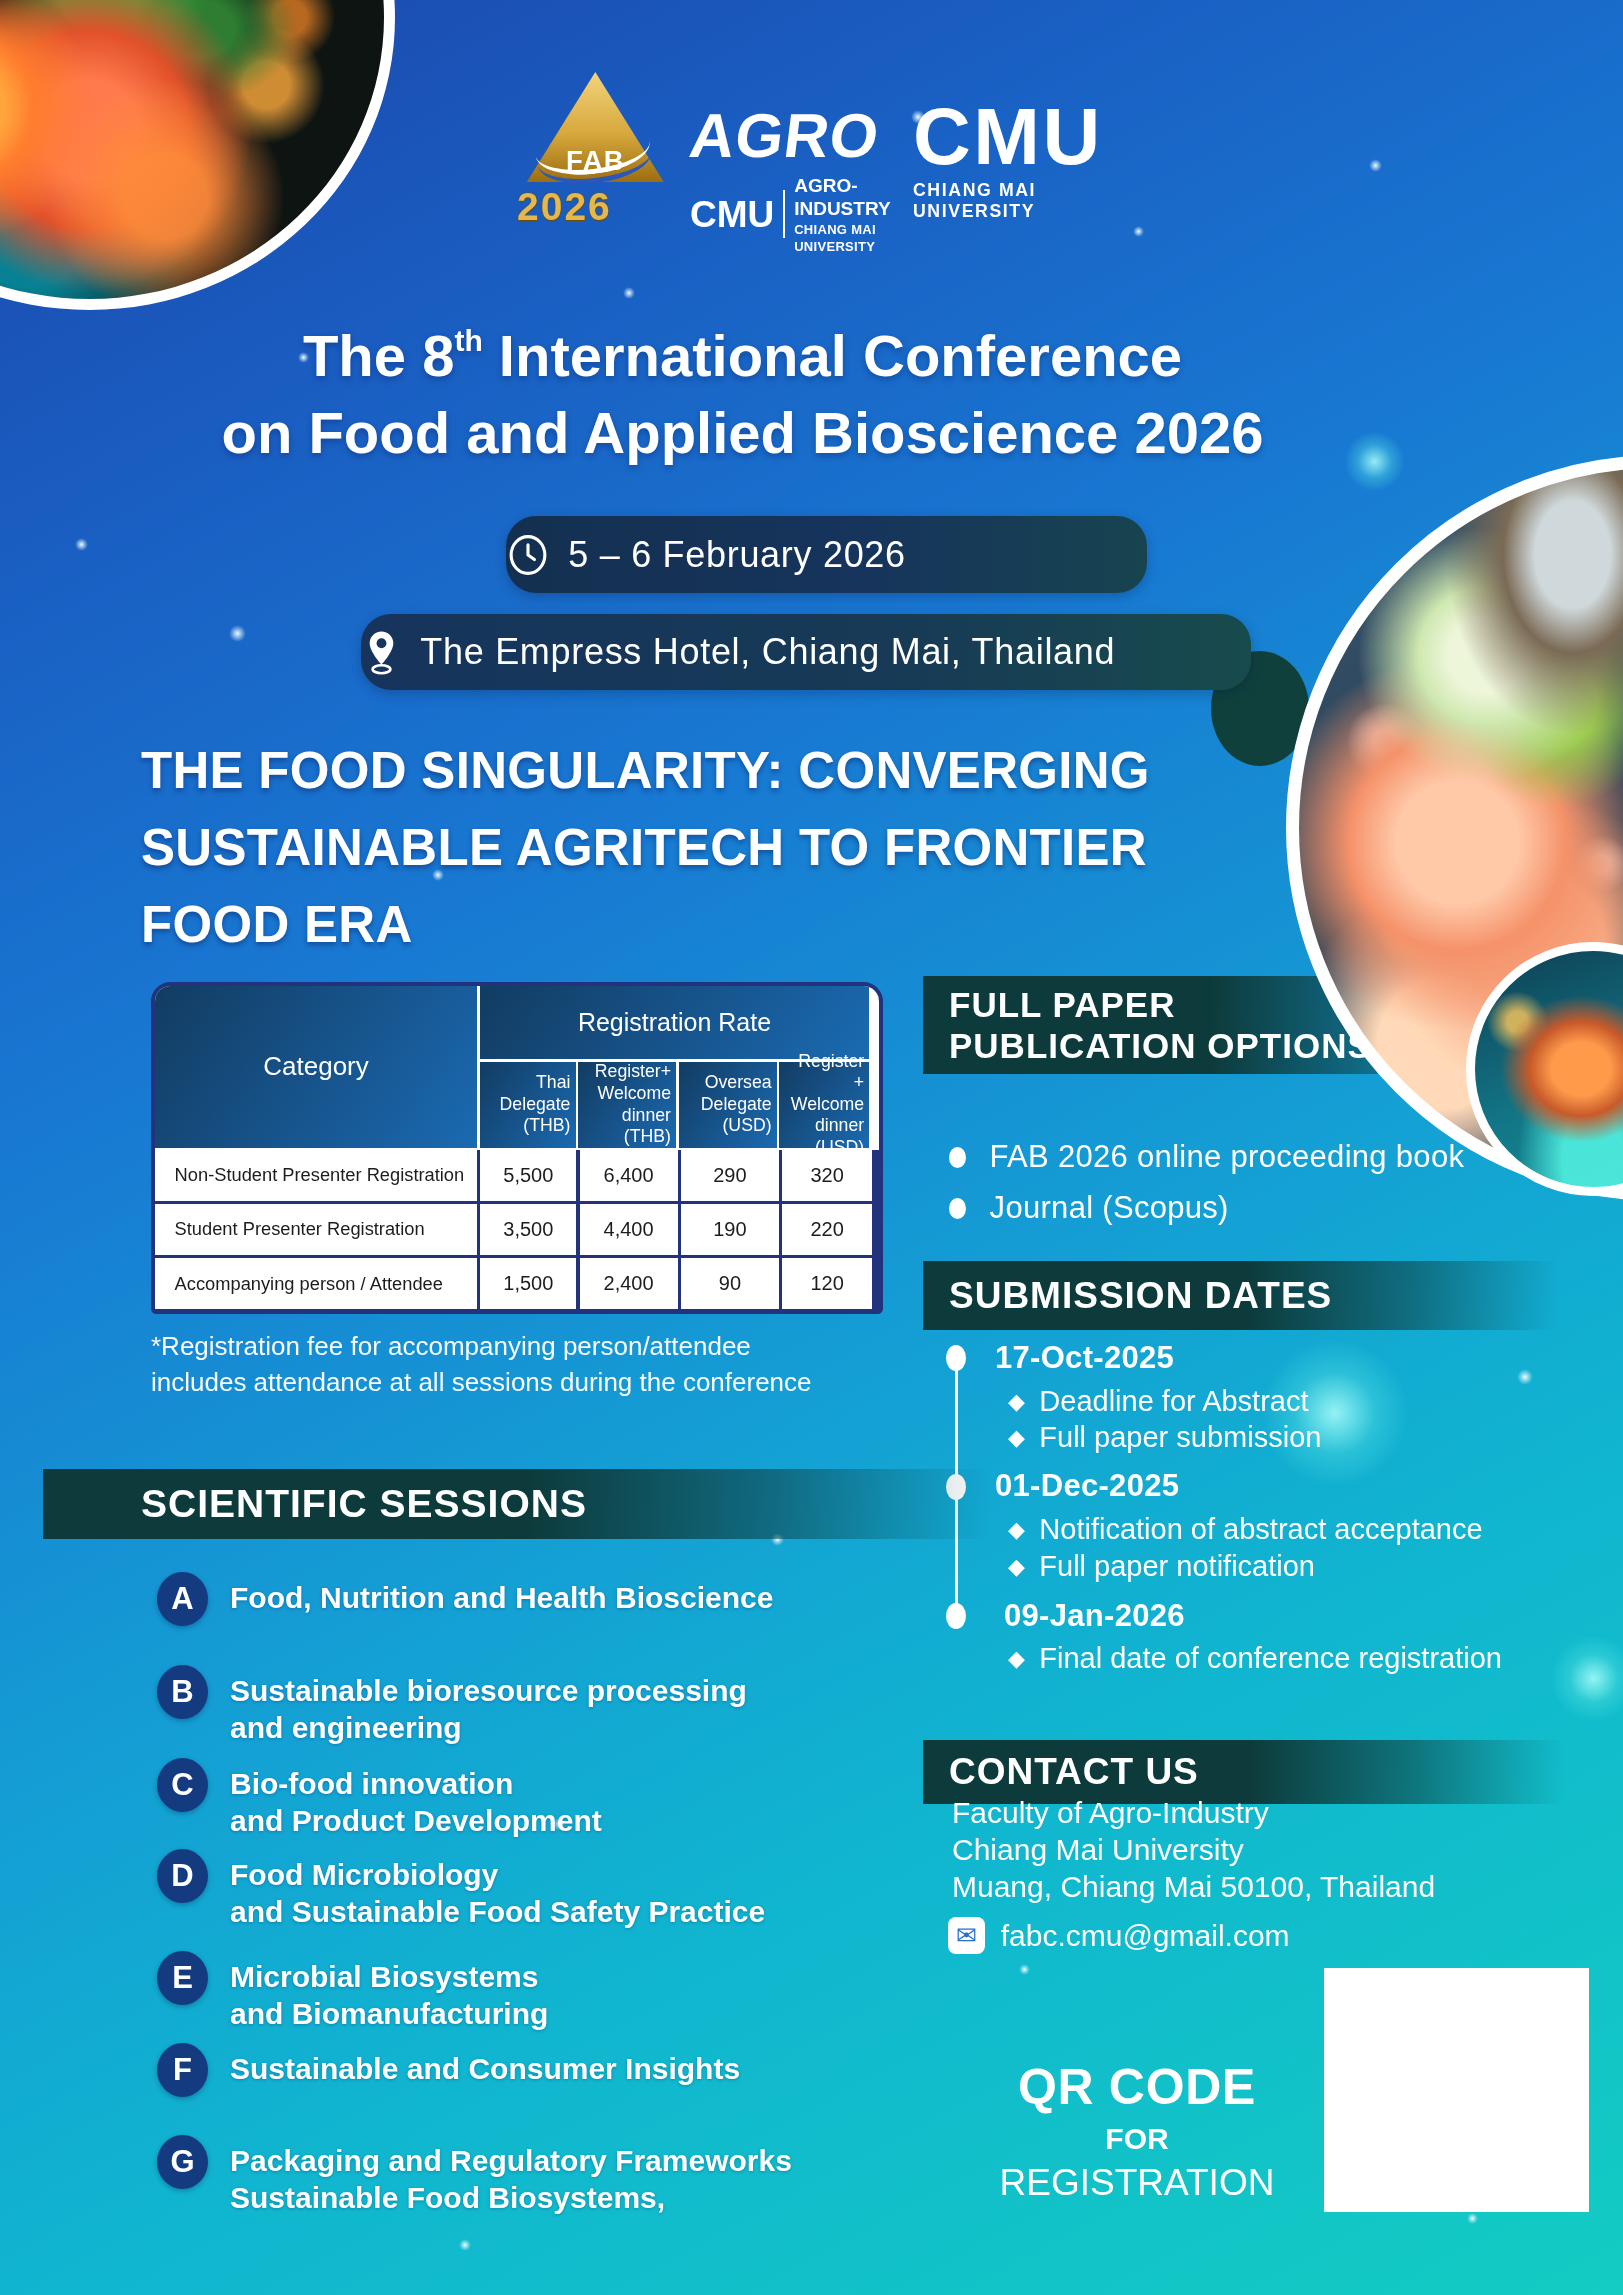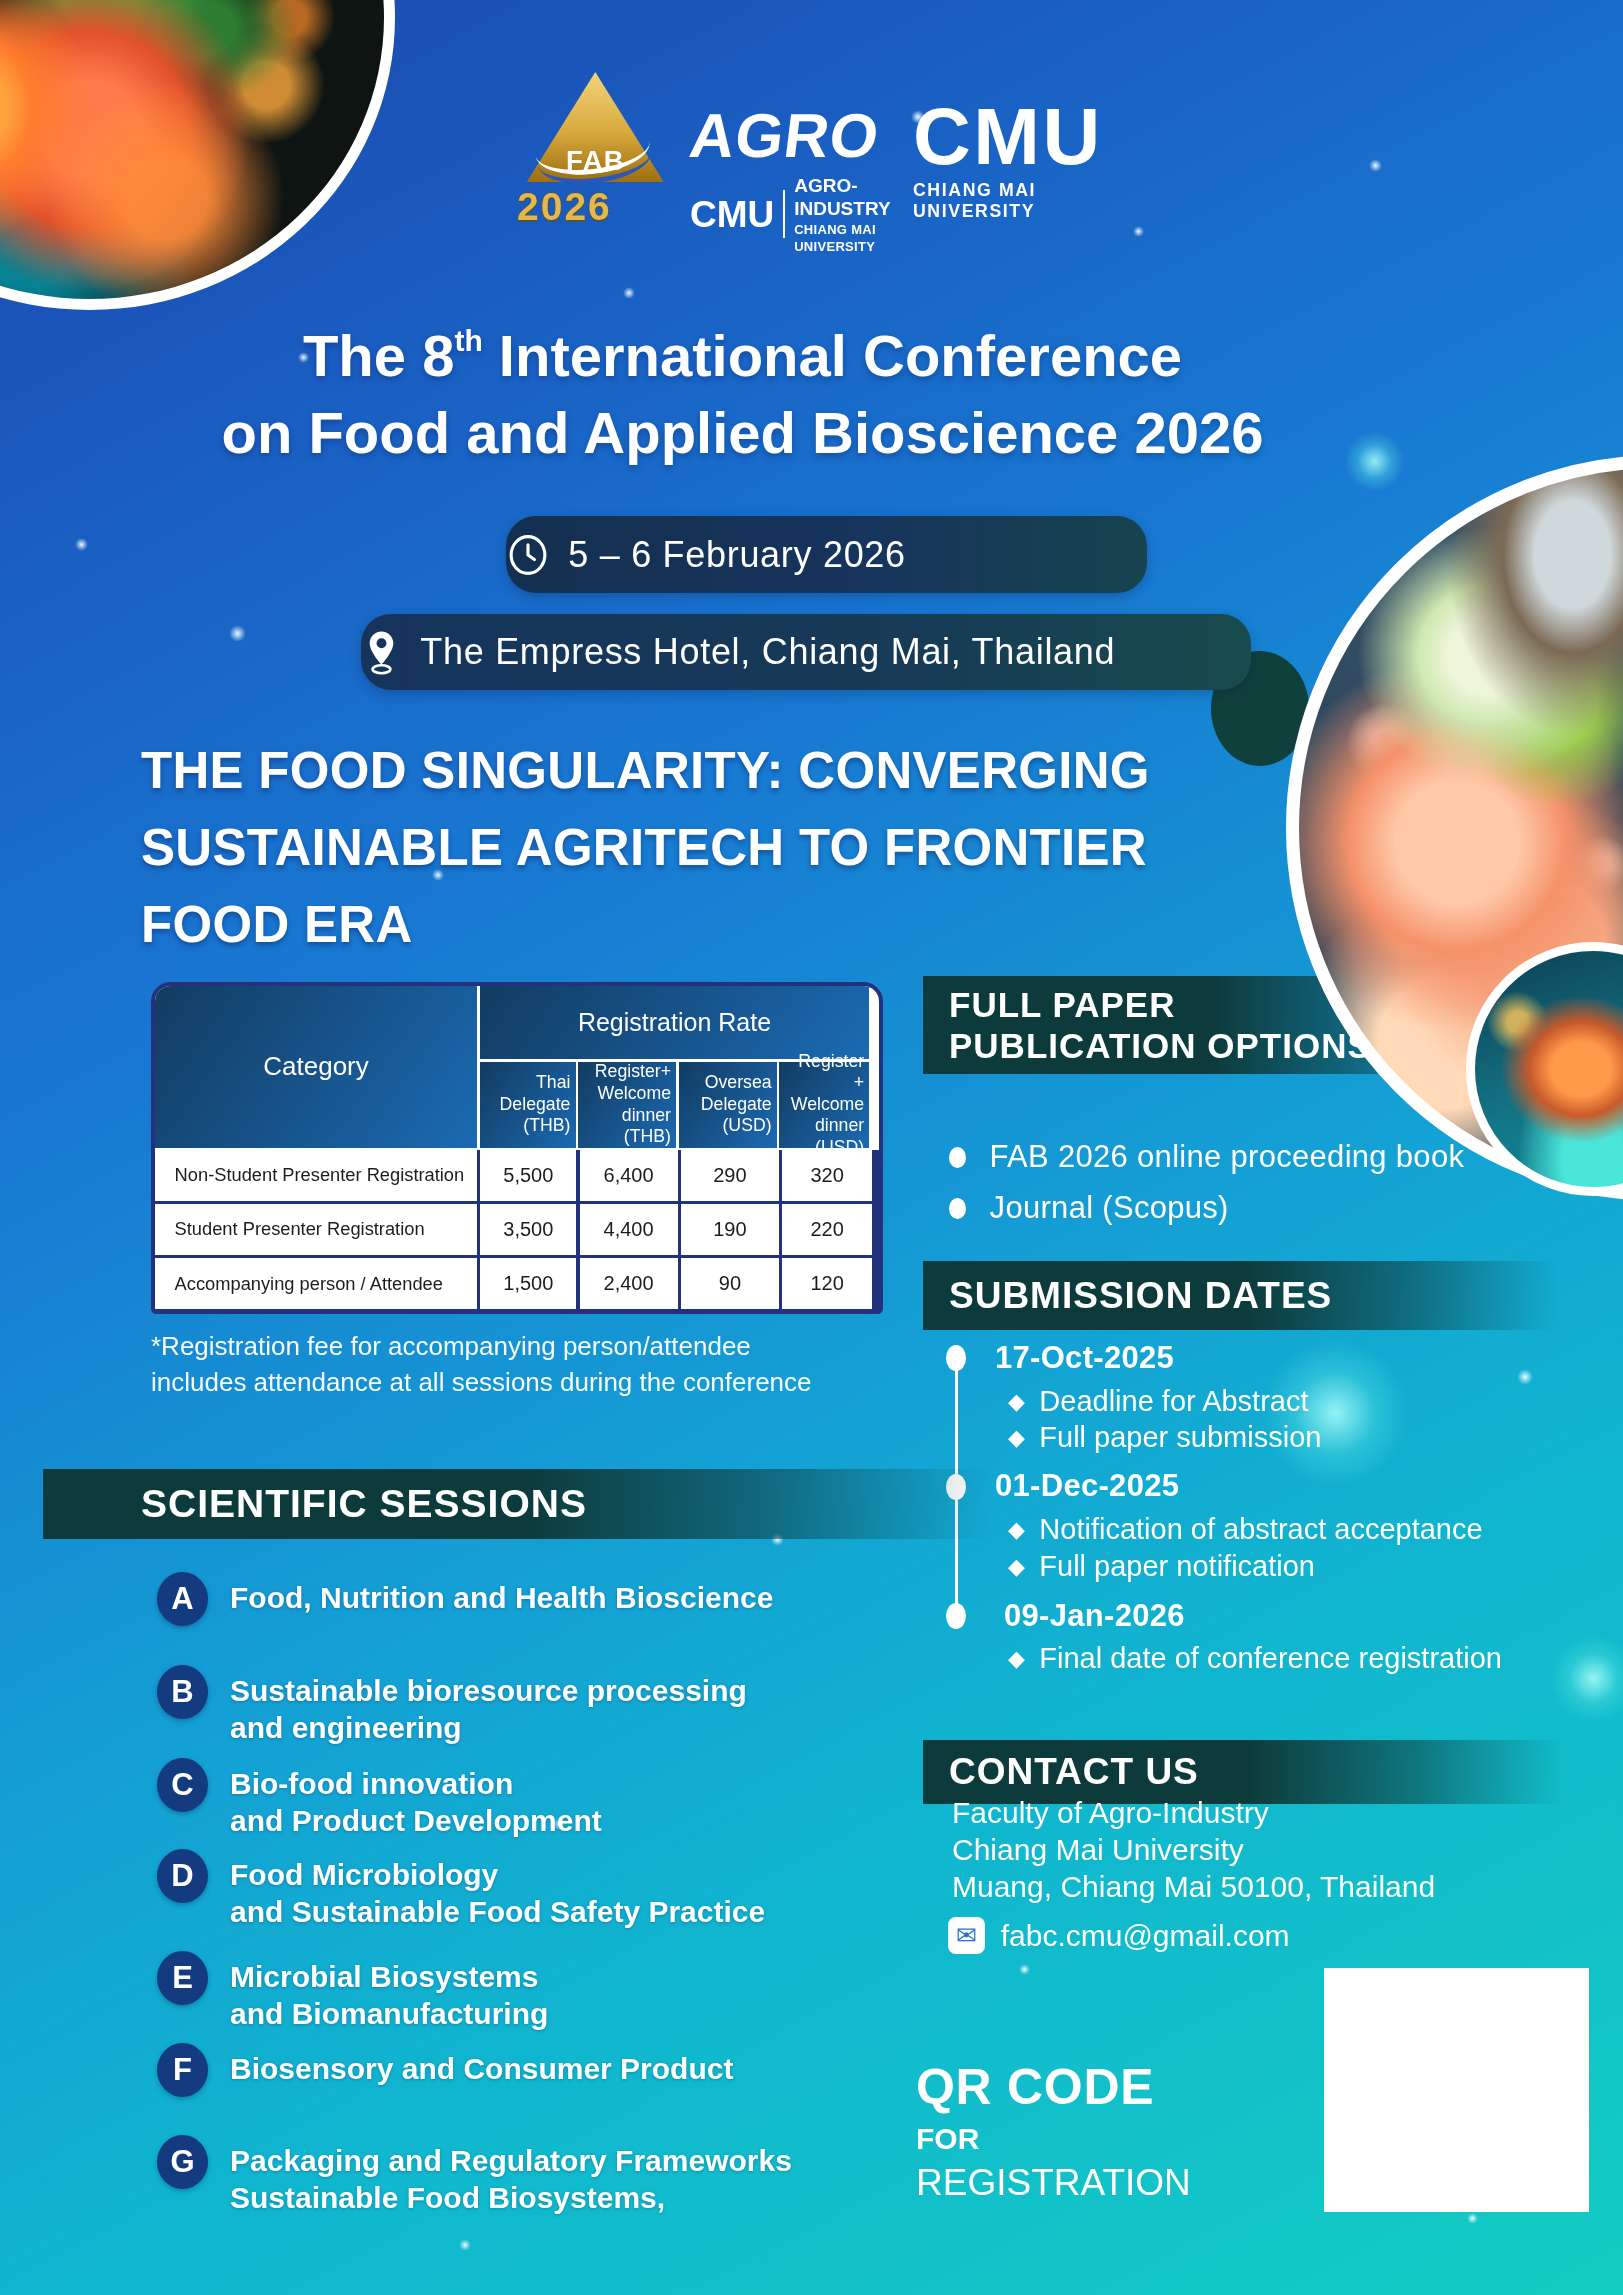--- a/index.html
+++ b/index.html
@@ -139,21 +139,21 @@
   .diamond{font-size:22px;margin-right:14.4px;}
 
   
   .contact-lines{left:952px;top:1794px;font-size:30px;line-height:37px;z-index:1;}
   .email-row{left:948px;top:1917px;display:flex;align-items:center;z-index:1;}
   .email-icon{width:37px;height:37px;background:#ffffff;border-radius:7.9px;margin-right:15.7px;
     display:flex;align-items:center;justify-content:center;font-size:25px;color:#2a6fd4;}
   .email-text{font-size:30px;}
 
   
-  .qr-text{left:916px;top:2060px;width:386px;text-align:left;z-index:1;}
+  .qr-text{left:944px;top:2060px;width:386px;text-align:center;z-index:1;}
   .qr1{font-size:50px;font-weight:bold;letter-spacing:0.7px;line-height:54px;}
   .qr2{font-size:30px;font-weight:bold;margin-top:7.9px;line-height:33px;}
   .qr3{font-size:37px;font-weight:normal;margin-top:9.2px;line-height:38px;}
   .qr-box{left:1324px;top:1968px;width:265px;height:244px;background:#ffffff;z-index:1;}
 
   
   .session{position:absolute;left:157px;display:flex;z-index:1;}
   .badge{width:51px;height:54px;border-radius:50%;background:#143a80;flex:0 0 auto;
     display:flex;align-items:center;justify-content:center;
     font-size:31px;font-weight:bold;margin-right:22px;box-shadow:0 2px 5.2px rgba(0,20,60,.3);}
@@ -373,21 +373,21 @@
   <div class="session" style="top:1951px;">
     <div class="badge">E</div>
     <div class="sess-text">
       <div>Microbial Biosystems</div>
       <div>and Biomanufacturing</div>
     </div>
   </div>
   <div class="session" style="top:2043px;">
     <div class="badge">F</div>
     <div class="sess-text">
-        <div>Biosensory and Consumer Product</div>
+        <div>Sustainable and Consumer Insights</div>
       </div>
   </div>
   <div class="session" style="top:2135px;">
     <div class="badge">G</div>
     <div class="sess-text">
       <div>Packaging and Regulatory Frameworks</div>
       <div>Sustainable Food Biosystems,</div>
     </div>
   </div>
 

